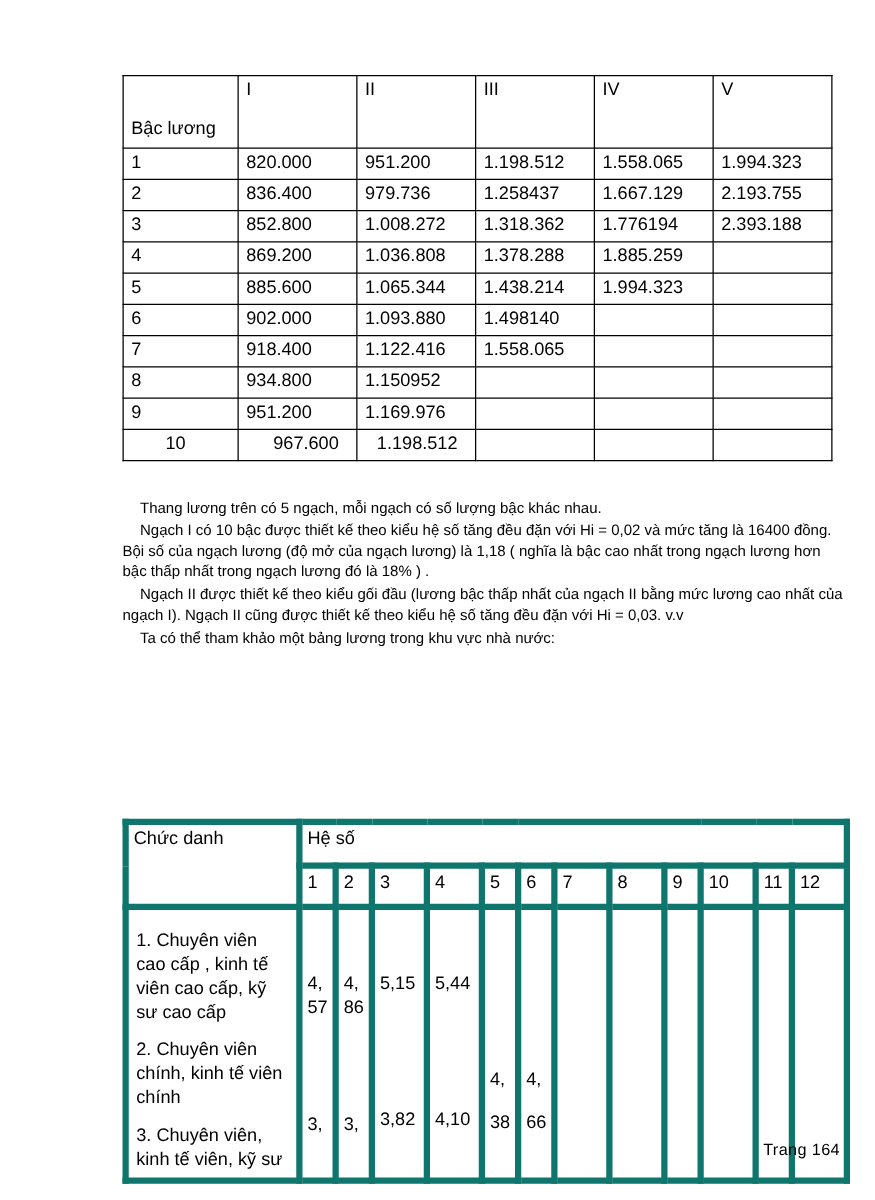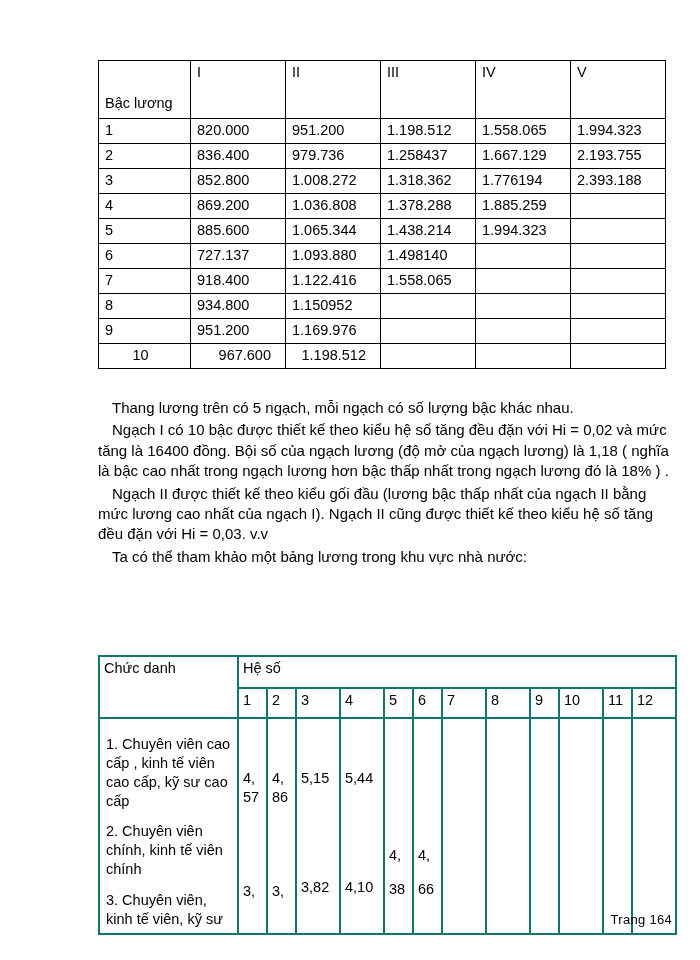--- a/index.html
+++ b/index.html
@@ -58,42 +58,42 @@
   .salary-table .last-row td.idx { text-align: center; }
   .col-grade  { width: 92px; }
   .col-rank   { width: 95px; }
 
   
   .prose {
     position: absolute;
     left: 98px;
     top: 398px;
     width: 578px;
-    font-size: 15px;
+    font-size: 12px;
     line-height: 1.36;
   }
   .prose p {
     margin: 0 0 2px 0;
     text-indent: 14px;
   }
   .prose p.indent-wide { text-indent: 22px; }
 
   
   .coef-table {
     position: absolute;
     left: 98px;
     top: 655px;
     width: 568px;
     border-collapse: collapse;
     table-layout: fixed;
     font-size: 14.5px;
     line-height: 1.3;
   }
   .coef-table td {
-    border: 2px solid #0f766e;
+    border: 5px solid #0f766e;
     padding: 2px 4px;
     font-weight: normal;
     text-align: left;
     vertical-align: top;
     overflow: hidden;
   }
   .coef-table .title-col  { width: 139px; }
   .coef-table .narrow     { width: 29px; }
   .coef-table .mid        { width: 44px; }
   .coef-table .hs-head td { height: 26px; }
@@ -185,21 +185,21 @@
       <tr>
         <td class="idx">5</td>
         <td>885.600</td>
         <td>1.065.344</td>
         <td>1.438.214</td>
         <td>1.994.323</td>
         <td></td>
       </tr>
       <tr>
         <td class="idx">6</td>
-        <td>727.137</td>
+        <td>902.000</td>
         <td>1.093.880</td>
         <td>1.498140</td>
         <td></td>
         <td></td>
       </tr>
       <tr>
         <td class="idx">7</td>
         <td>918.400</td>
         <td>1.122.416</td>
         <td>1.558.065</td>

